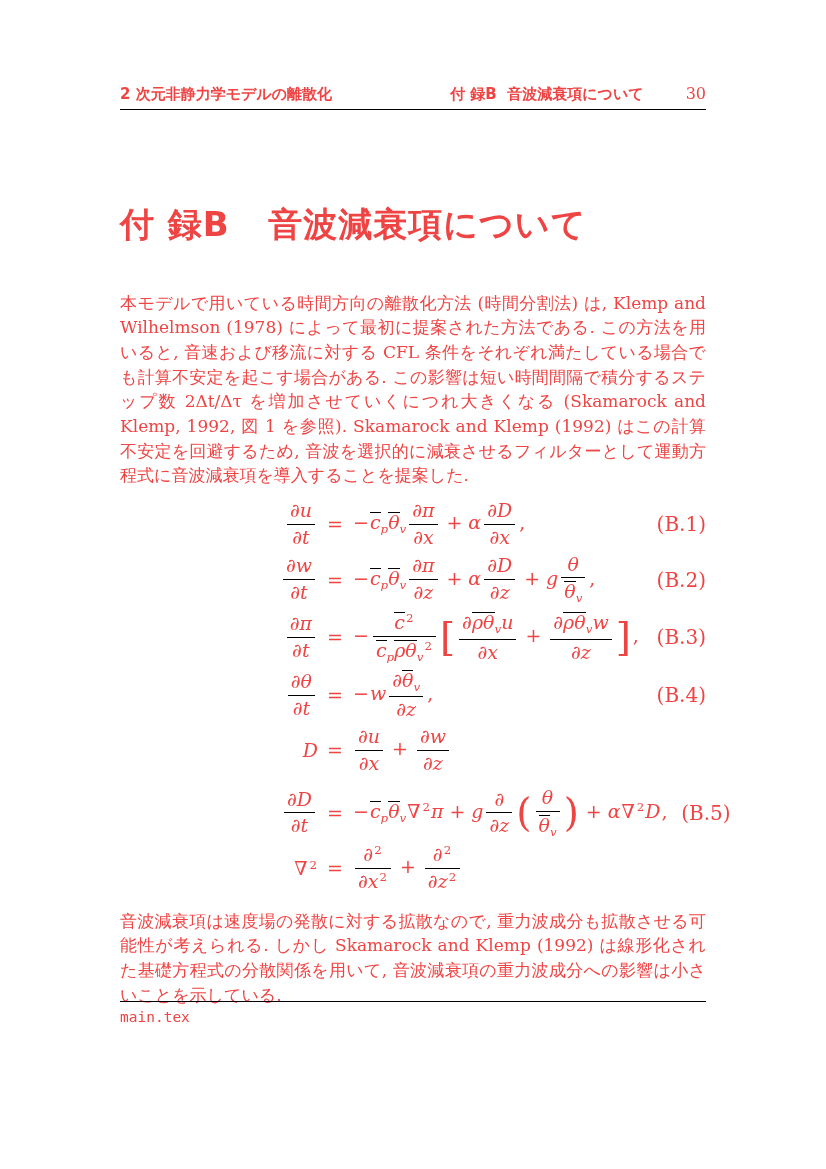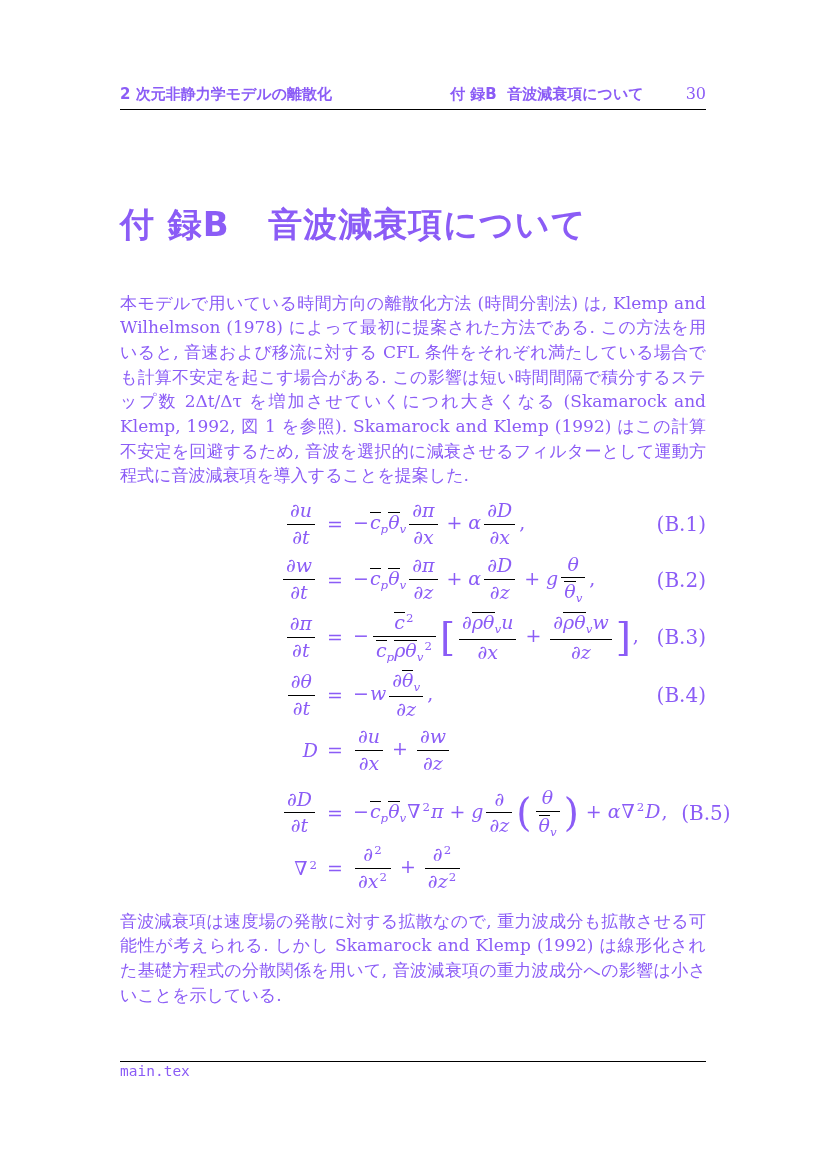--- a/index.html
+++ b/index.html
@@ -1,16 +1,16 @@
 <!DOCTYPE html>
 <html><head>
 <meta charset="utf-8">
 <style>
   html,body{margin:0;padding:0;background:#ffffff;}
-  .page{position:relative;width:826px;height:1169px;background:#fff;color:#8b5cf6;
+  .page{position:relative;width:826px;height:1169px;background:#fff;color:#ef4444;
         font-family:"DejaVu Serif","Liberation Serif",serif;overflow:hidden;}
   .content{position:absolute;left:120px;top:84px;width:586px;}
 
   
   .running-head{display:flex;align-items:baseline;font-family:"DejaVu Sans","Liberation Sans",sans-serif;
         font-weight:bold;font-size:15px;padding-bottom:5px;border-bottom:1.6px solid #000;}
   .rh-center{margin-left:auto;}
   .rh-page{margin-left:42px;font-family:"DejaVu Serif","Liberation Serif",serif;font-weight:normal;font-size:16px;}
 
   
@@ -38,22 +38,22 @@
   .mfrac{display:inline-flex;flex-direction:column;align-items:stretch;vertical-align:middle;
          margin:0 3px;text-align:center;line-height:1.15;}
   .mnum{display:block;padding:0 3px 2px;border-bottom:1.3px solid #000;}
   .mden{display:block;padding:2px 3px 0;}
   .mbar{display:inline-block;border-top:1.3px solid #000;line-height:1.05;margin-top:1px;}
   .msub{font-size:0.62em;vertical-align:-0.32em;}
   .msup{font-size:0.62em;vertical-align:0.55em;}
   .mdelim{display:inline-block;font-size:2.05em;line-height:0;vertical-align:middle;padding:0 1px;}
 
   
-  .footer{position:absolute;left:120px;width:586px;top:1061px;border-top:1.6px solid #000;
-        padding-top:1px;display:flex;justify-content:space-between;align-items:baseline;}
+  .footer{position:absolute;left:120px;width:586px;top:1001px;border-top:1.6px solid #000;
+        padding-top:7px;display:flex;justify-content:space-between;align-items:baseline;}
   .footer-file{font-family:"DejaVu Sans Mono","Liberation Mono",monospace;font-size:14.5px;}
   .footer-date{font-size:15.5px;}
 </style>
 </head>
 <body>
 
 <div class="page">
   <div class="content">
 
     <div class="running-head">

